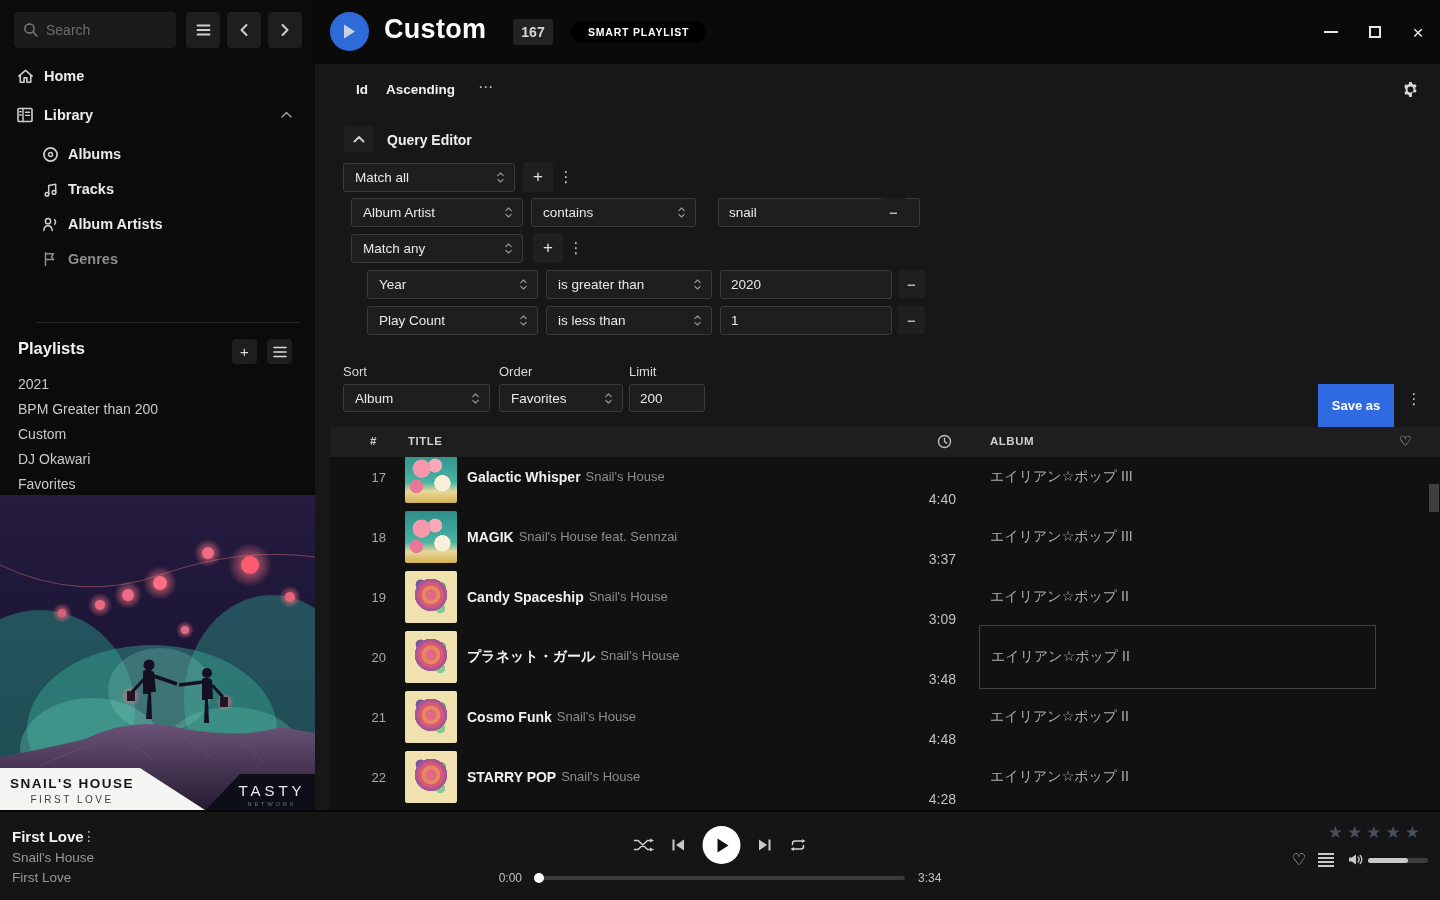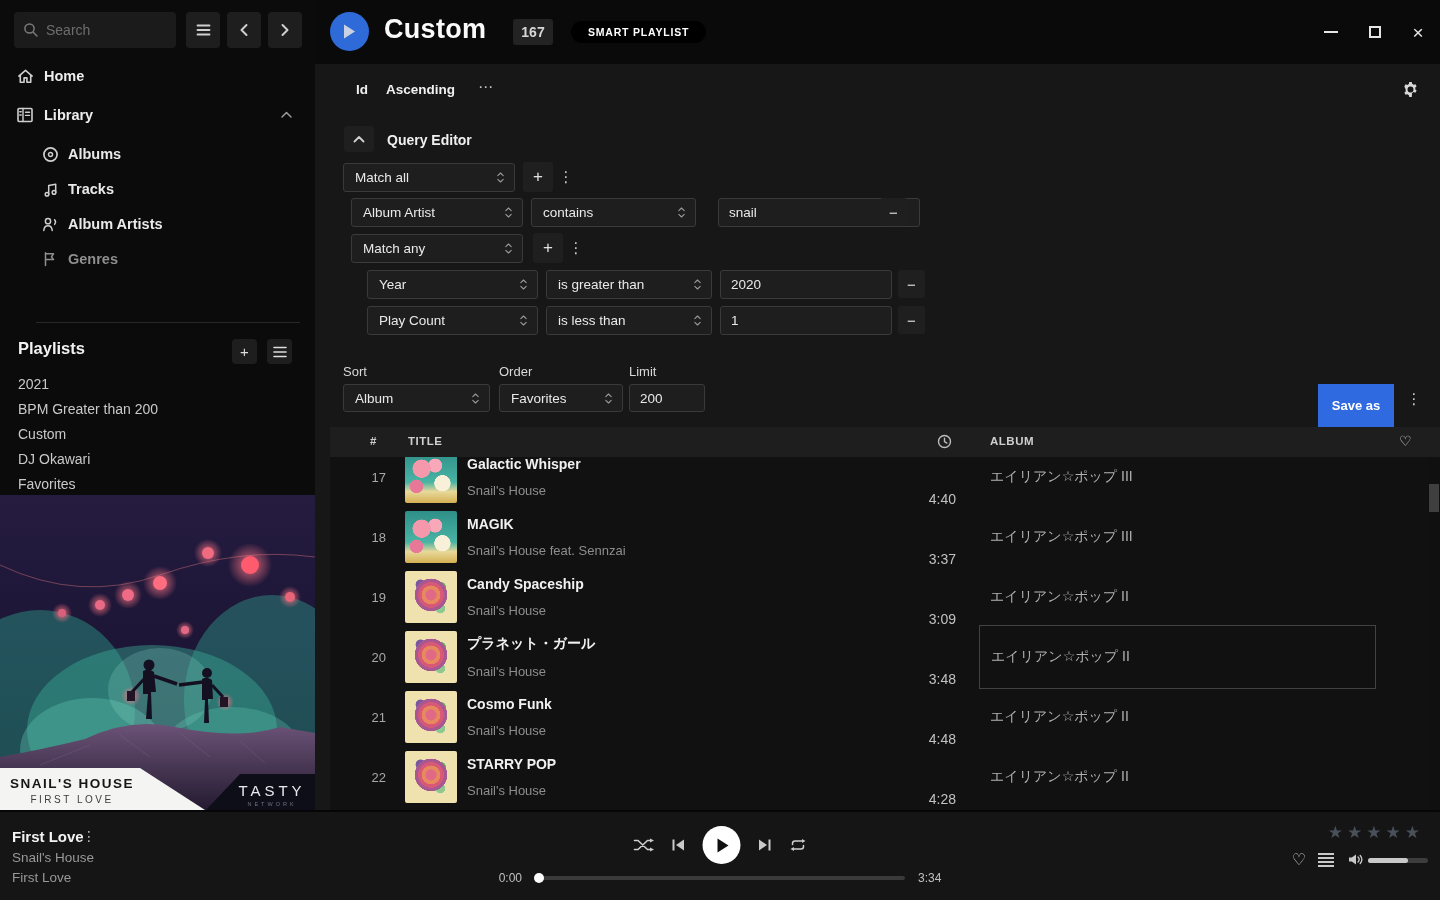--- a/index.html
+++ b/index.html
@@ -99,21 +99,21 @@
   .thead .h-num { position:absolute; left:40px; top:8px; }
   .thead .h-title { position:absolute; left:78px; top:8px; }
   .thead .h-clock { position:absolute; left:607px; top:7px; }
   .thead .h-album { position:absolute; left:660px; top:8px; }
   .thead .h-heart { position:absolute; right:28px; top:6px; font-size:14px; color:#cfcfcf; }
   .rows-wrap { position:absolute; left:0; right:0; top:393px; height:353px; background:#111111; overflow:hidden; }
   .rows { margin-top:-10px; }
   .trow { position:relative; height:60px; display:flex; align-items:center; font-size:14px; cursor:pointer; }
   .tnum { width:56px; text-align:right; color:#a8a8a8; font-size:13px; flex:none; }
   .tthumb { width:52px; height:52px; margin-left:19px; flex:none; border-radius:2px; }
-  .tmeta { margin-left:10px; display:flex; flex-direction:column; gap:11px; min-width:0; }
+  .tmeta { margin-left:10px; display:flex; flex-direction:row; gap:5px; min-width:0; }
   .ttitle { font-weight:700; color:#f1f1f1; white-space:nowrap; }
   .tartist { font-size:13px; color:#8d8d8d; white-space:nowrap; }
   .ttime { position:absolute; left:516px; width:110px; text-align:right; color:#c2c2c2;margin-top:44px; }
   .talbum { position:absolute; left:649px; right:64px; top:0; bottom:0; display:flex; align-items:center;
     padding-left:11px; color:#b2b2b2; }
   .talbum.focused { border:1px solid #424242; top:-2px; bottom:-2px; }
   .art-a { background:
     radial-gradient(circle at 32% 34%, #f598ac 0 18%, transparent 19%),
     radial-gradient(circle at 58% 28%, #f8a8b8 0 14%, transparent 15%),
     radial-gradient(circle at 72% 62%, #f8f0d8 0 16%, transparent 17%),

